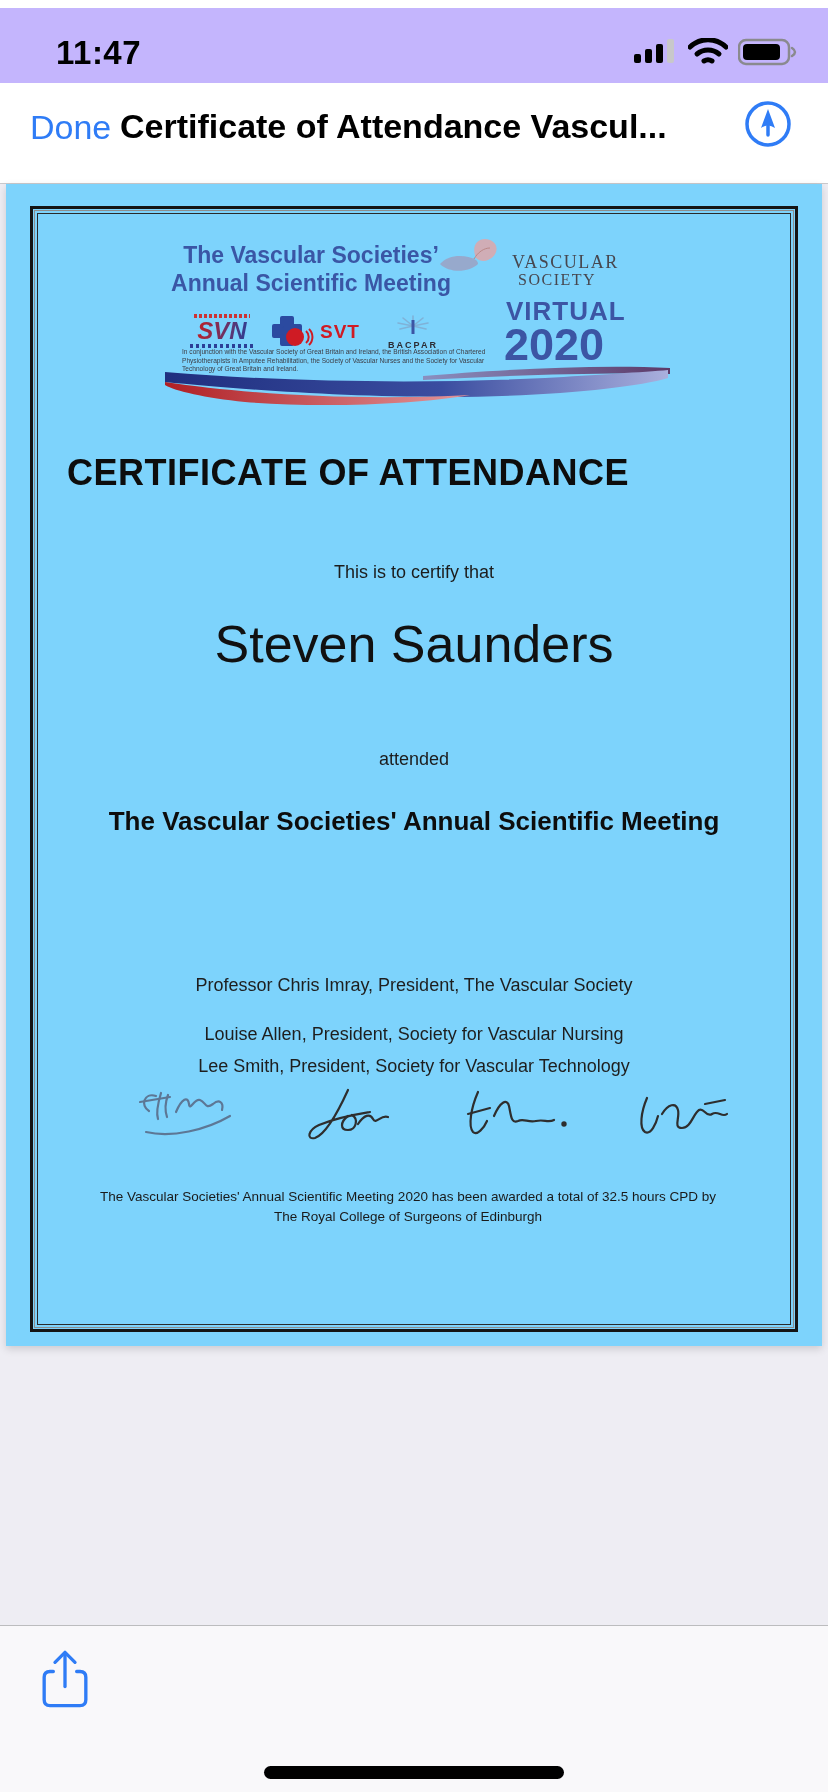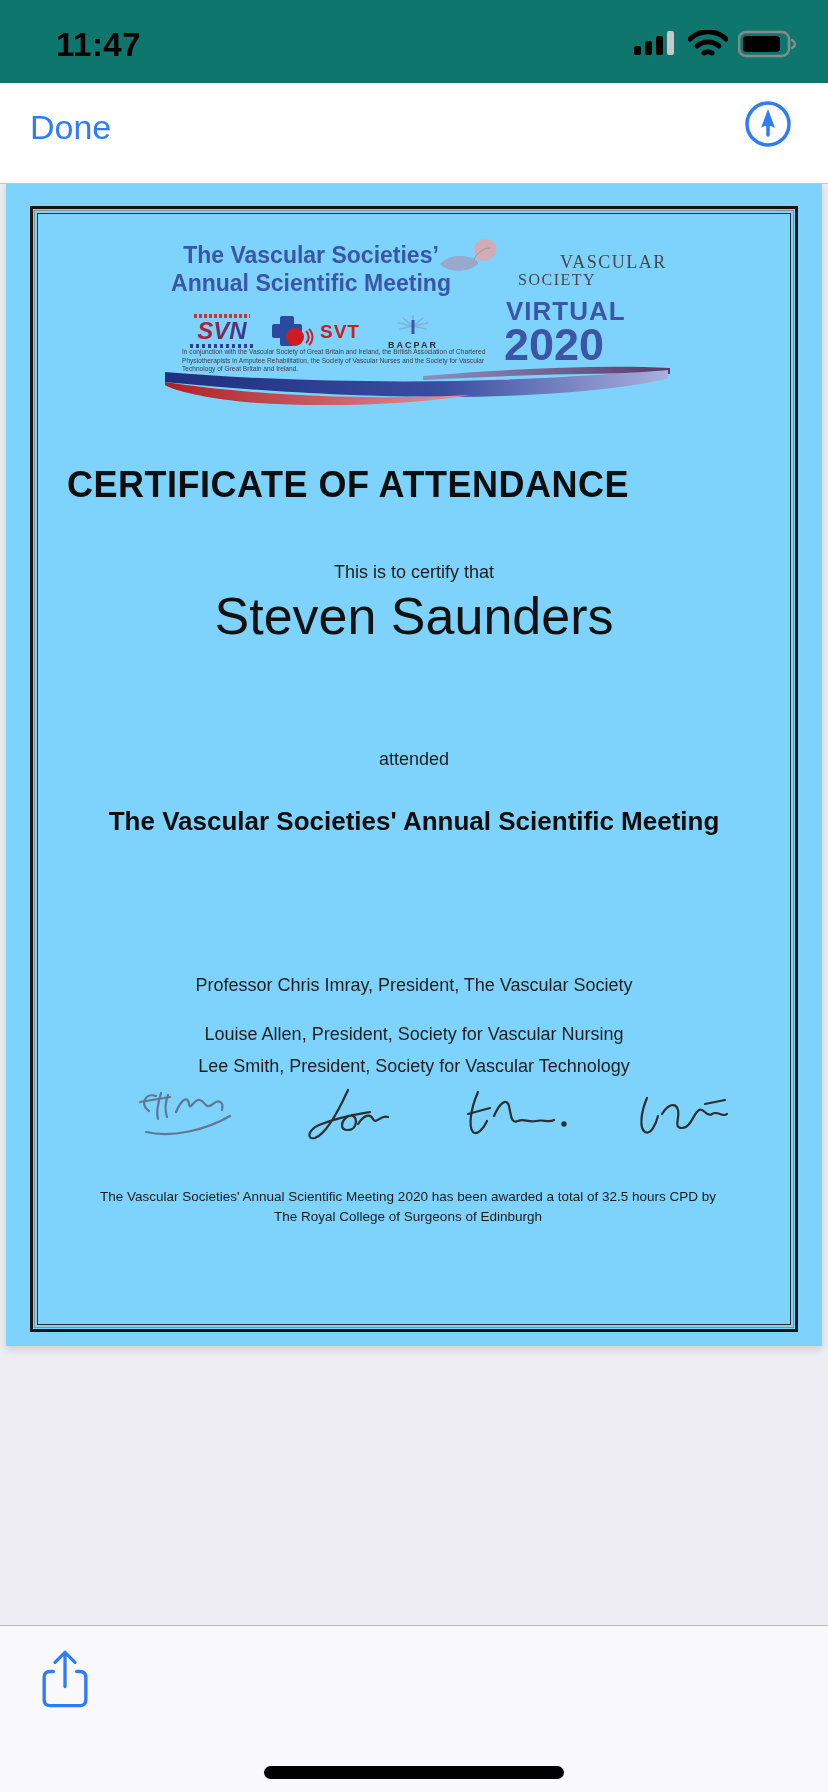--- a/index.html
+++ b/index.html
@@ -1,21 +1,21 @@
 <!DOCTYPE html>
 <html><head>
 <meta charset="utf-8">
 <style>
   * { margin:0; padding:0; box-sizing:border-box; }
   html,body { width:828px; height:1792px; overflow:hidden; background:#fff;
               font-family:"Liberation Sans", sans-serif; }
   .screen { position:relative; width:828px; height:1792px; background:#fff; }
 
   
-  .status-bar { position:absolute; left:0; top:0; width:828px; height:83px; background:#0f766e; }
+  .status-bar { position:absolute; left:0; top:8px; width:828px; height:83px; background:#c4b5fd; }
   .status-time { position:absolute; left:56px; top:26px; font-size:33px; font-weight:700; color:#000; letter-spacing:.5px; }
   .status-icons { position:absolute; right:28px; top:30px; display:flex; align-items:center; gap:10px; }
 
   
   .nav-bar { position:absolute; left:0; top:83px; width:828px; height:101px; background:#fff;
              border-bottom:1px solid #c9c9cc; }
   .done-btn { position:absolute; left:30px; top:25px; font-size:34px; color:#2f7cf6; }
   .nav-title { position:absolute; left:120px; top:24px; width:580px; font-size:34px; font-weight:700; color:#000;
                white-space:nowrap; overflow:hidden; }
   .markup-btn { position:absolute; right:34px; top:15px; width:52px; height:52px; }
@@ -52,33 +52,33 @@
   .bacpar-logo { position:absolute; left:202px; top:0; width:70px; height:36px; text-align:center; }
   .bacpar-word { position:absolute; left:0; right:0; bottom:0; font-size:9px; font-weight:700;
                  color:#2b2b33; letter-spacing:2px; }
 
   .conjunction { position:absolute; left:176px; top:164px; width:330px;
                  font-size:6.6px; line-height:8.6px; color:#3c3c44; }
 
   .vs-logo-block { position:absolute; left:424px; top:30px; width:200px; height:180px; }
   .vs-butterfly { position:absolute; left:0; top:22px; }
   .vs-name1 { position:absolute; left:82px; top:38px; font-size:18px; color:#47474f;
-              letter-spacing:1.5px; font-family:"Liberation Serif", serif;margin-left:48px; }
+              letter-spacing:1.5px; font-family:"Liberation Serif", serif; }
   .vs-name2 { position:absolute; left:88px; top:57px; font-size:16px; color:#47474f;
               letter-spacing:1.5px; font-family:"Liberation Serif", serif; }
   .vs-virtual { position:absolute; left:76px; top:82px; font-size:26px; font-weight:800; color:#3c55a4; letter-spacing:1px; }
   .vs-year { position:absolute; left:74px; top:108px; font-size:45px; line-height:45px; font-weight:800; color:#3c55a4; }
 
   .swoosh { position:absolute; left:159px; top:182px; }
 
   
-  .cert-title { position:absolute; left:0; top:280px; width:684px; text-align:center;
+  .cert-title { position:absolute; left:0; top:268px; width:684px; text-align:center;
                 font-size:36px; font-weight:700; color:#0d0d0d; letter-spacing:.5px; }
   .certify { position:absolute; left:0; top:378px; width:816px; text-align:center; font-size:18px; color:#1c1c1c; }
-  .attendee-name { position:absolute; left:0; top:402px; width:816px; text-align:center;
+  .attendee-name { position:absolute; left:0; top:430px; width:816px; text-align:center;
                    font-size:52px; color:#111; }
   .attended { position:absolute; left:0; top:565px; width:816px; text-align:center; font-size:18px; color:#1c1c1c; }
   .meeting { position:absolute; left:0; top:622px; width:816px; text-align:center;
              font-size:26px; font-weight:700; color:#0d0d0d; }
   .meet-dates { position:absolute; left:0; top:686px; width:816px; text-align:center; font-size:26px; color:#141414; }
 
   .sig-line { position:absolute; left:50%; transform:translateX(-50%); white-space:nowrap;
               font-size:18px; color:#1e1e1e; }
   .sig-1 { top:791px; } .sig-2 { top:794px; } .sig-3 { top:840px; } .sig-4 { top:872px; }
 
@@ -118,20 +118,21 @@
       <svg width="62" height="28" viewBox="0 0 62 28">
         <rect x="1" y="2" width="50" height="24" rx="7" fill="none" stroke="#8a8a8e" stroke-width="2.5"></rect>
         <rect x="5" y="6" width="37" height="16" rx="4" fill="#000"></rect>
         <path d="M54 10 q6 4 0 8" fill="none" stroke="#8a8a8e" stroke-width="2.5" stroke-linecap="round"></path>
       </svg>
     </div>
   </div>
 
   <div class="nav-bar">
     <div class="done-btn">Done</div>
+    <div class="nav-title">Certificate of Attendance Vascul...</div>
     <div class="markup-btn">
       <svg width="52" height="52" viewBox="0 0 52 52">
         <circle cx="26" cy="26" r="21" fill="none" stroke="#2f7cf6" stroke-width="3.5"></circle>
         <path d="M26 11 L33 30 Q26 25 19 30 Z" fill="#2f7cf6"></path>
         <path d="M26 28 L26 37" stroke="#2f7cf6" stroke-width="3.5" stroke-linecap="round"></path>
       </svg>
     </div>
   </div>
 
   <div class="content">

